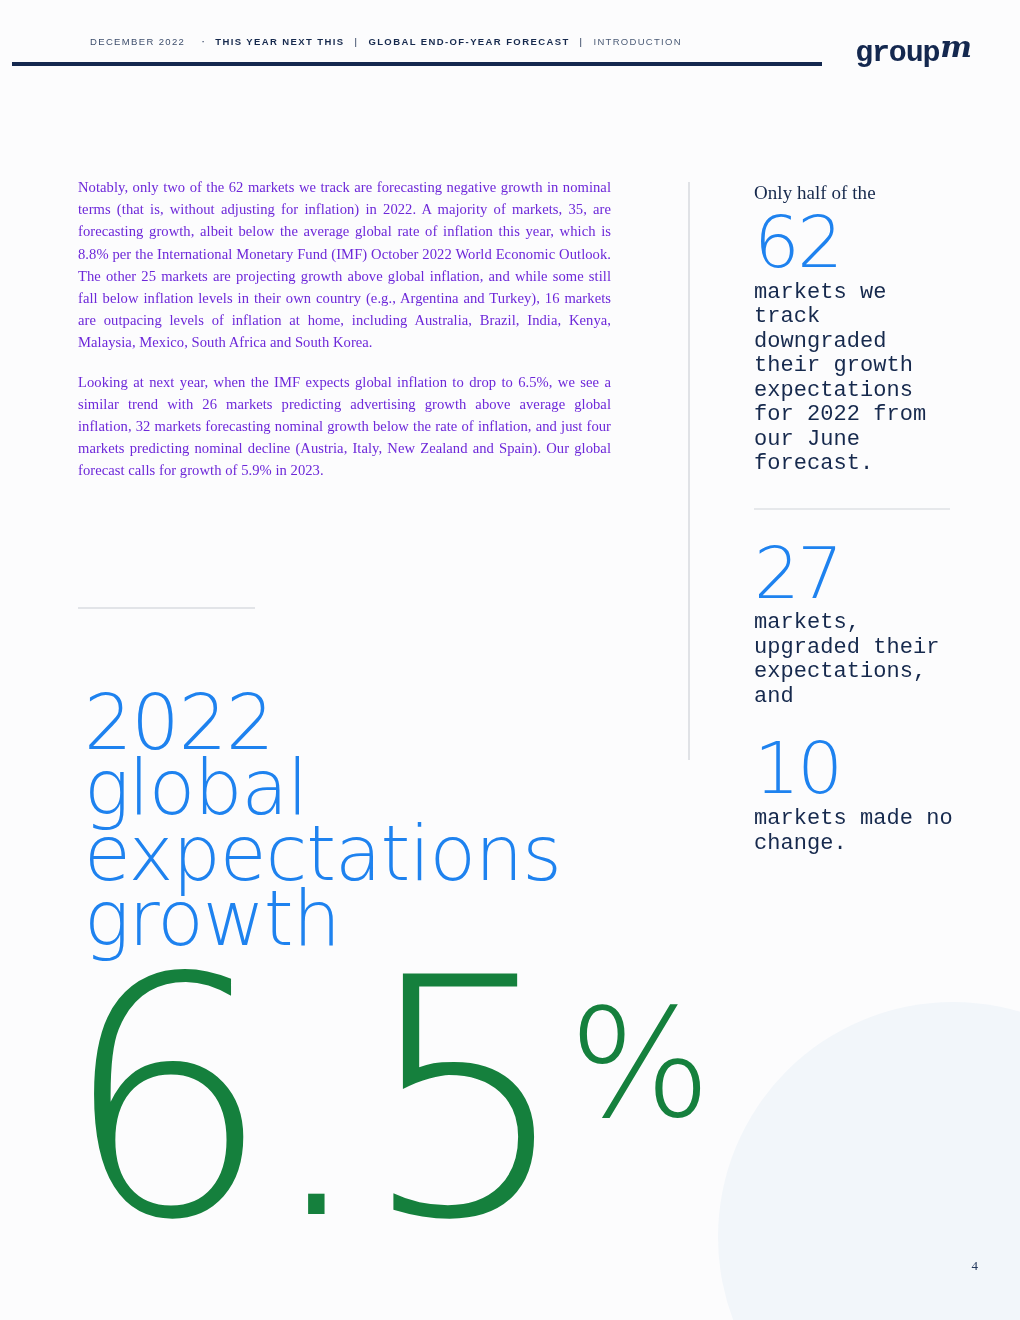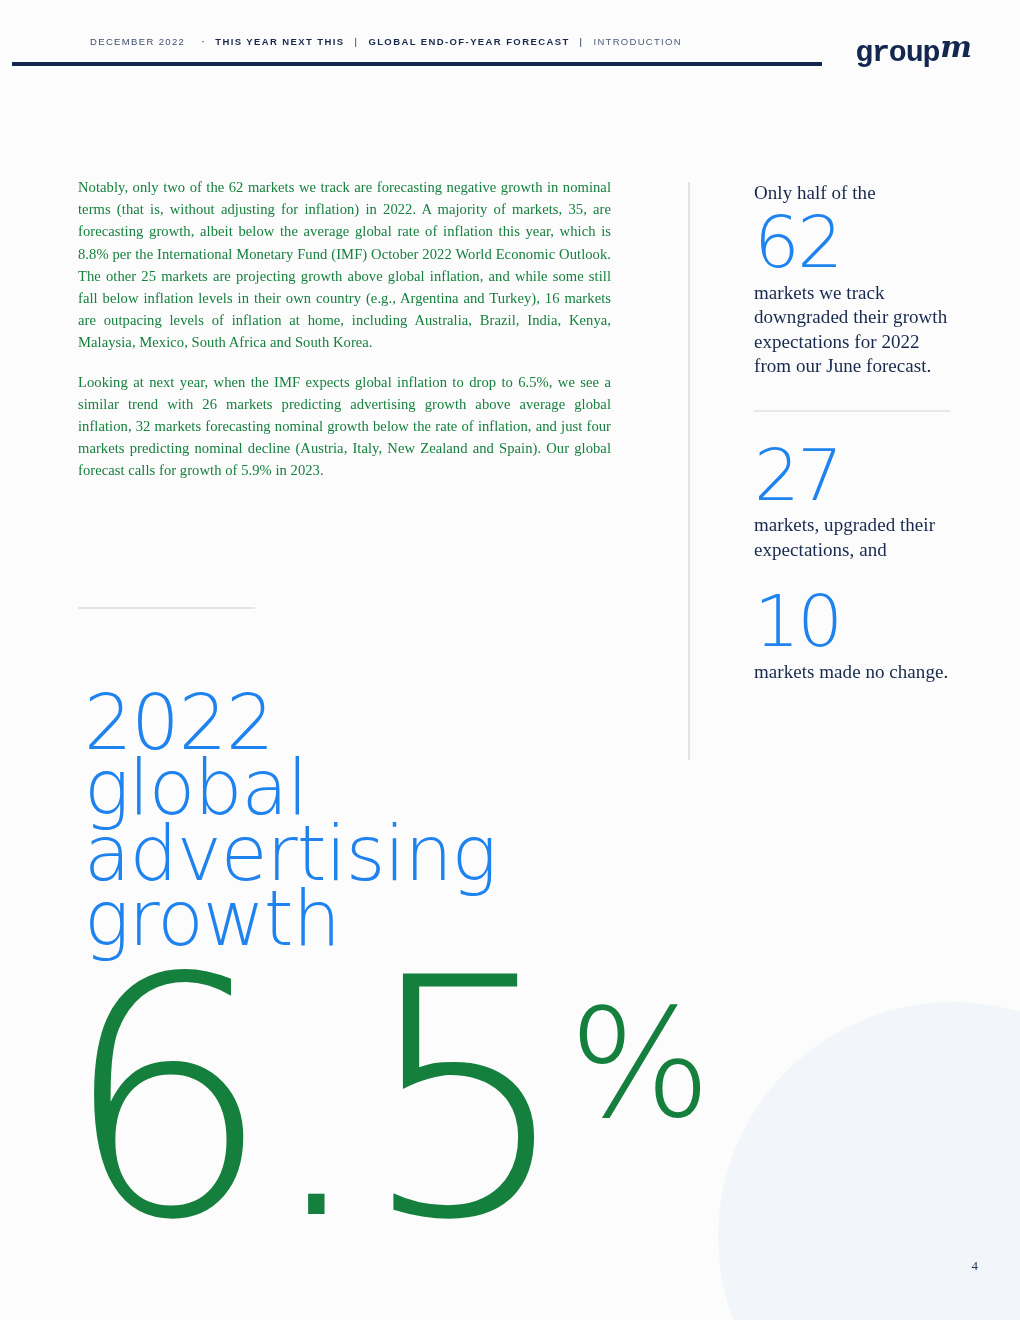--- a/index.html
+++ b/index.html
@@ -136,21 +136,21 @@
     position: absolute;
     left: 78px;
     top: 176px;
     width: 533px;
   }
 
   .body-copy p {
     font-size: 14.6px;
     line-height: 22.2px;
     text-align: justify;
-    color: #15803d;
+    color: #6d28d9;
     letter-spacing: 0.05px;
   }
 
   .body-copy p + p {
     margin-top: 17px;
   }
 
   
   .hero-divider {
     position: absolute;
@@ -242,25 +242,26 @@
     font-weight: 100;
     font-size: 72px;
     color: #1e82ef;
     line-height: 0.94;
     letter-spacing: -2.5px;
     margin-top: 4px;
     margin-bottom: 4px;
   }
 
   .stat-body {
-    font-size: 19px;
+    font-size: 22px;
     line-height: 24.5px;
     font-weight: 400;
     color: #16294d;
     letter-spacing: 0.05px;
+    font-family: Liberation Mono, monospace;
   }
 
   .sidebar-divider {
     width: 196px;
     height: 2px;
     background: #e6e8eb;
     margin: 31px 0 0 0;
   }
 
   .stat-block-2 { margin-top: 30px; }
@@ -305,21 +306,21 @@
   <div class="body-copy">
     <p>Notably, only two of the 62 markets we track are forecasting negative growth in nominal terms (that is, without adjusting for inflation) in 2022. A majority of markets, 35, are forecasting growth, albeit below the average global rate of inflation this year, which is 8.8% per the International Monetary Fund (IMF) October 2022 World Economic Outlook. The other 25 markets are projecting growth above global inflation, and while some still fall below inflation levels in their own country (e.g., Argentina and Turkey), 16 markets are outpacing levels of inflation at home, including Australia, Brazil, India, Kenya, Malaysia, Mexico, South Africa and South Korea.</p>
     <p>Looking at next year, when the IMF expects global inflation to drop to 6.5%, we see a similar trend with 26 markets predicting advertising growth above average global inflation, 32 markets forecasting nominal growth below the rate of inflation, and just four markets predicting nominal decline (Austria, Italy, New Zealand and Spain). Our global forecast calls for growth of 5.9% in 2023.</p>
   </div>
 
   <div class="hero-divider"></div>
 
   <div class="hero">
     <div class="hero-line hero-l1">2022</div>
     <div class="hero-line hero-l2">global</div>
-    <div class="hero-line hero-l3">advertising</div>
+    <div class="hero-line hero-l3">expectations</div>
     <div class="hero-line hero-l4">growth</div>
   </div>
 
   <div class="hero-stat">
     <span class="hero-stat-num">6.5</span>
     <span class="hero-stat-pct">%</span>
   </div>
 
   <div class="sidebar-rule"></div>
 

